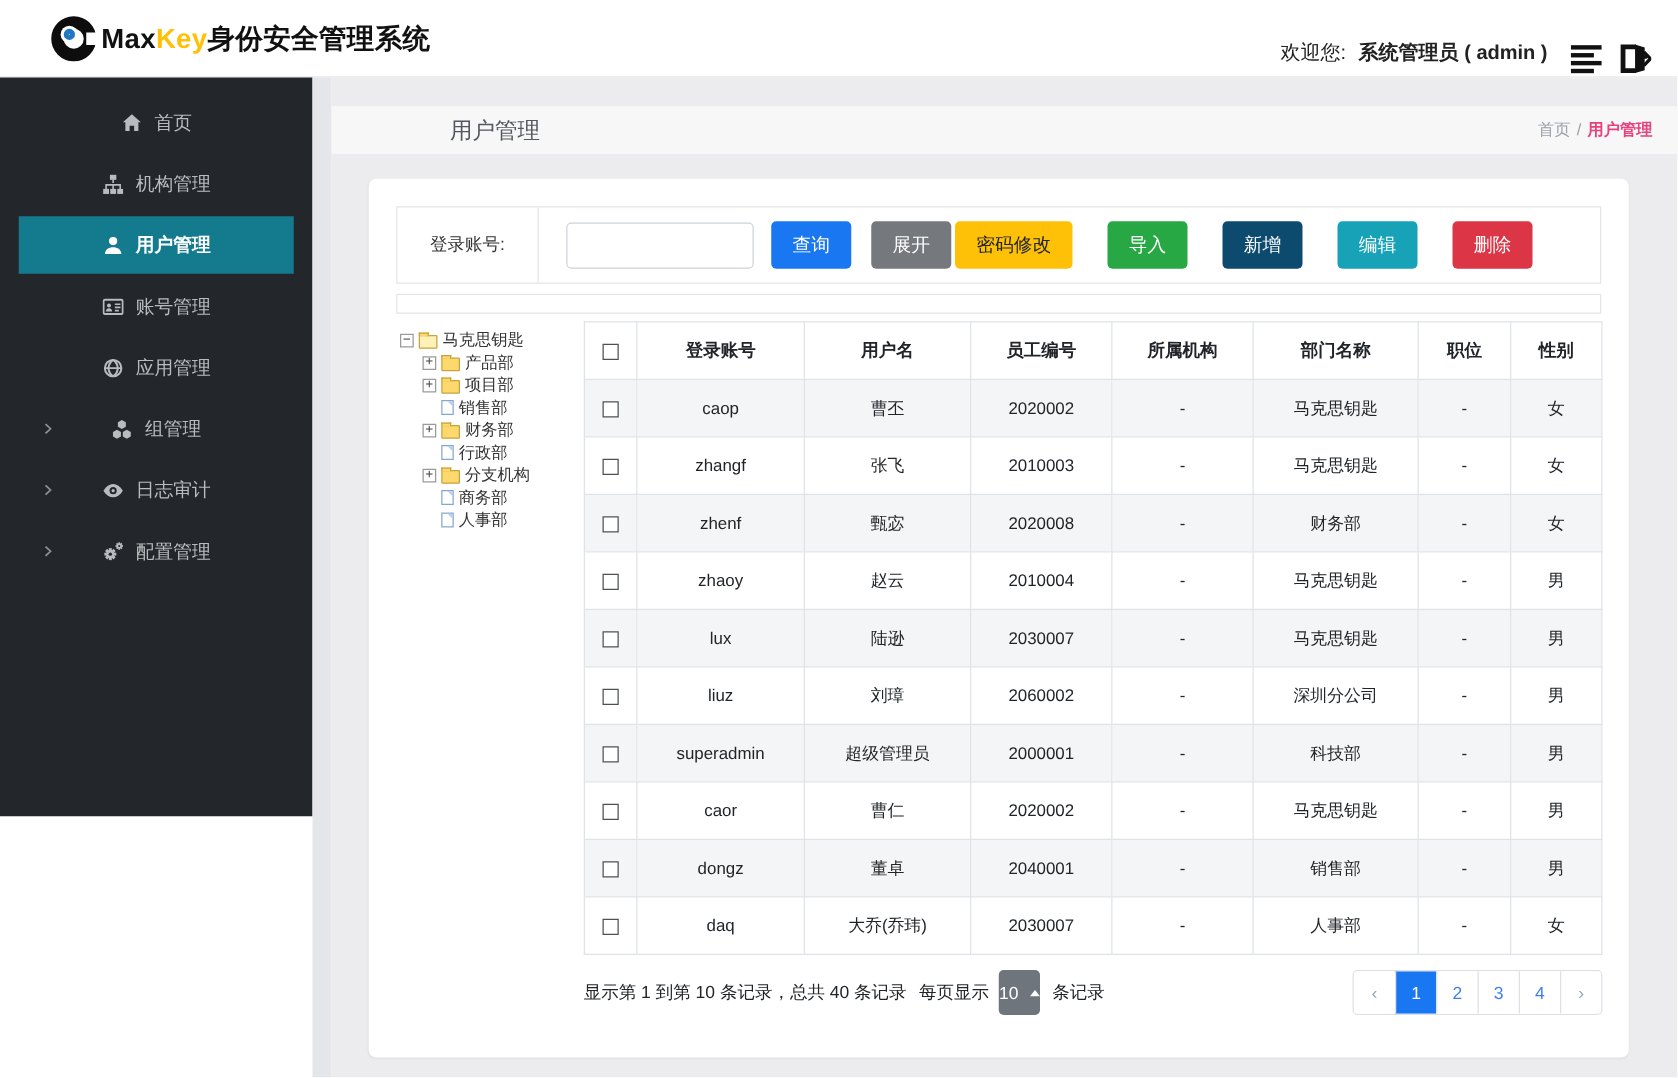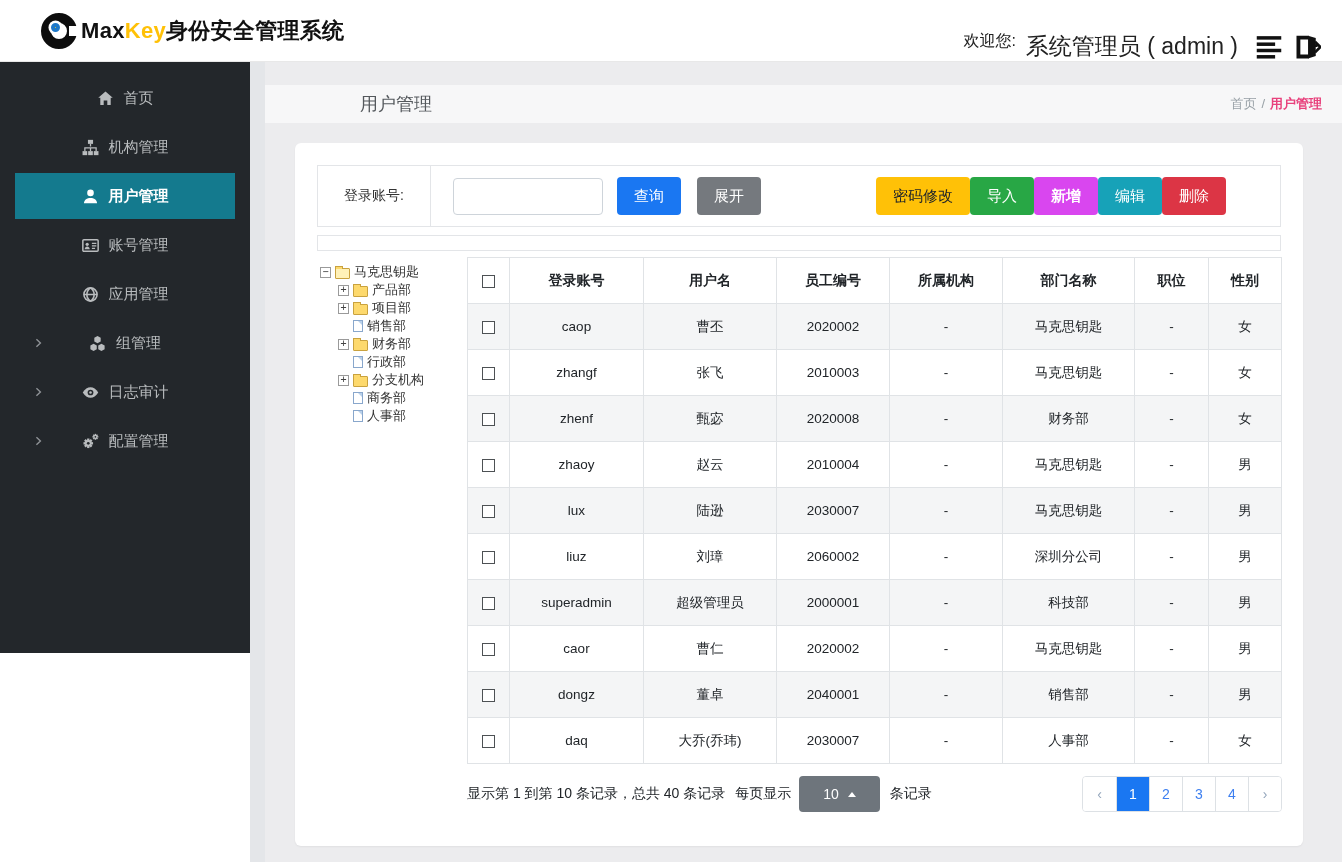--- a/index.html
+++ b/index.html
@@ -15,21 +15,21 @@
   .brand{display:flex;align-items:center;}
   .logo-mark{position:relative;width:38px;height:38px;margin-right:3px;flex:none;}
   .logo-ring{position:absolute;inset:1px;border-radius:50%;border:10px solid #0d0d0d;}
   .logo-notch{position:absolute;right:-3px;top:14px;width:12px;height:10px;background:#fff;}
   .logo-bull{position:absolute;left:50%;top:50%;width:9px;height:9px;margin:-8px 0 0 -8px;
     background:#ffd012;border:4px solid #1e78c8;border-radius:50%;box-shadow:0 0 0 2.5px #fff;}
   .brand-text{font-size:22px;font-weight:bold;color:#111;letter-spacing:.3px;}
   .brand-key{color:#ffc107;}
   .welcome{display:flex;font-size:16px;color:#222;margin-top:32px;}
   .welcome-label{margin-right:10px;}
-  .welcome-user{font-weight:normal;font-size:23px;}
+  .welcome-user{font-weight:bold;font-size:16px;}
   .hdr-icons{display:flex;align-items:center;gap:8px;margin-left:16px;}
   .hdr-icon{width:30px;height:30px;color:#111;cursor:pointer;display:flex;align-items:center;justify-content:center;}
   .hdr-icon svg{width:28px;height:28px;}
   
   .layout{display:flex;height:800px;}
   .sidebar{width:250px;background:#fff;flex:none;}
   .sidebar-dark{background:#23272b;height:591px;padding-top:10px;}
   .side-item{position:relative;height:46px;margin:3px 15px;display:flex;align-items:center;
     justify-content:center;gap:10px;color:#b9bcbe;font-size:15px;cursor:pointer;}
   .side-item.active{background:#147a8e;color:#fff;font-weight:bold;}
@@ -53,21 +53,21 @@
   .search-box{border:1px solid #e3e5e8;display:flex;align-items:stretch;height:62px;}
   .search-label-cell{width:113px;border-right:1px solid #e3e5e8;display:flex;align-items:center;
     justify-content:center;font-size:14px;color:#333;flex:none;}
   .search-body{flex:1;display:flex;align-items:center;padding:0 12px;}
   .search-input{width:150px;height:37px;border:1px solid #ced4da;border-radius:4px;
     padding:0 8px;font-size:14px;margin-left:10px;outline:none;font-family:inherit;}
   .btn{height:38px;padding:0 17px;border:none;border-radius:4px;font-size:15px;color:#fff;
     cursor:pointer;font-family:inherit;white-space:nowrap;}
   .btn-query{background:#1a77f2;margin-left:14px;}
   .btn-expand{background:#75797e;margin-left:16px;}
-  .actions{margin-left:auto;display:flex;padding-right:42px;}
+  .actions{margin-left:auto;display:flex;gap:28px;padding-right:42px;}
   .strip{border:1px solid #e3e5e8;height:16px;margin-top:8px;}
   
   .content-row{display:flex;margin-top:6px;}
   .tree{width:150px;flex:none;padding:6px 0 0 3px;font-size:13px;color:#333;}
   .tree-row{display:flex;align-items:center;height:18px;gap:4px;cursor:pointer;}
   .t-exp{width:11px;height:11px;border:1px solid #9a9a9a;background:#fff;flex:none;
     display:inline-flex;align-items:center;justify-content:center;
     font-size:10px;line-height:1;color:#444;font-family:"DejaVu Sans Mono",monospace;}
   .t-spacer{width:11px;flex:none;}
   .t-folder{width:15px;height:11px;background:#fdd96d;border:1px solid #c9a23f;border-radius:1px;
@@ -85,21 +85,21 @@
   th,td{border:1px solid #e0e3e6;height:46px;text-align:center;padding:0 4px;overflow:hidden;white-space:nowrap;}
   th{font-weight:bold;font-size:14px;background:#fff;}
   tbody tr:nth-child(odd){background:#f4f5f6;}
   .cb{width:13px;height:13px;border:1.5px solid #4d5154;background:#fff;display:inline-block;
     vertical-align:middle;cursor:pointer;}
   
   .table-footer{display:flex;align-items:center;margin-top:12px;font-size:14px;color:#212529;}
   .pg-info{margin-right:10px;}
   .pp-label{margin-right:8px;}
   .per-page{display:inline-flex;align-items:center;gap:9px;background:#6e757c;color:#fff;
-    border-radius:4px;padding:0 24px;height:36px;margin-right:10px;font-size:14px;cursor:pointer;}
+    border-radius:4px;padding:0 0;height:36px;margin-right:10px;font-size:14px;cursor:pointer;}
   .caret-up{width:0;height:0;border-left:4px solid transparent;border-right:4px solid transparent;
     border-bottom:5px solid #fff;}
   .pager{margin-left:auto;display:flex;border:1px solid #dde1e5;border-radius:4px;overflow:hidden;background:#fff;}
   .pg-btn{min-width:33px;height:34px;display:flex;align-items:center;justify-content:center;
     background:#fff;color:#3d7ff0;font-size:14px;border-left:1px solid #dde1e5;cursor:pointer;}
   .pg-btn:first-child{border-left:none;}
   .pg-btn.nav{color:#93a5bb;}
   .pg-btn.active{background:#1a77f2;color:#fff;}
 </style>
 </head>
@@ -266,21 +266,21 @@
 
       <div class="search-box">
         <div class="search-label-cell">登录账号:</div>
         <div class="search-body">
           <input class="search-input" type="text" value="" style="">
           <button class="btn btn-query">查询</button>
           <button class="btn btn-expand">展开</button>
           <div class="actions" id="action-buttons">
               <button class="btn" style="background:#ffc107;color:#212529;">密码修改</button>
               <button class="btn" style="background:#28a745;color:#ffffff;">导入</button>
-              <button class="btn" style="background:#d946ef;color:#ffffff;font-weight:bold;">新增</button>
+              <button class="btn" style="background:#0c4a6e;color:#ffffff;">新增</button>
               <button class="btn" style="background:#17a2b8;color:#ffffff;text-align:right;">编辑</button>
               <button class="btn" style="background:#dc3545;color:#ffffff;">删除</button>
             </div>
         </div>
       </div>
       <div class="strip"></div>
 
       <div class="content-row">
         <div class="tree" id="org-tree">
             <div class="tree-row" style="padding-left:0px;">

